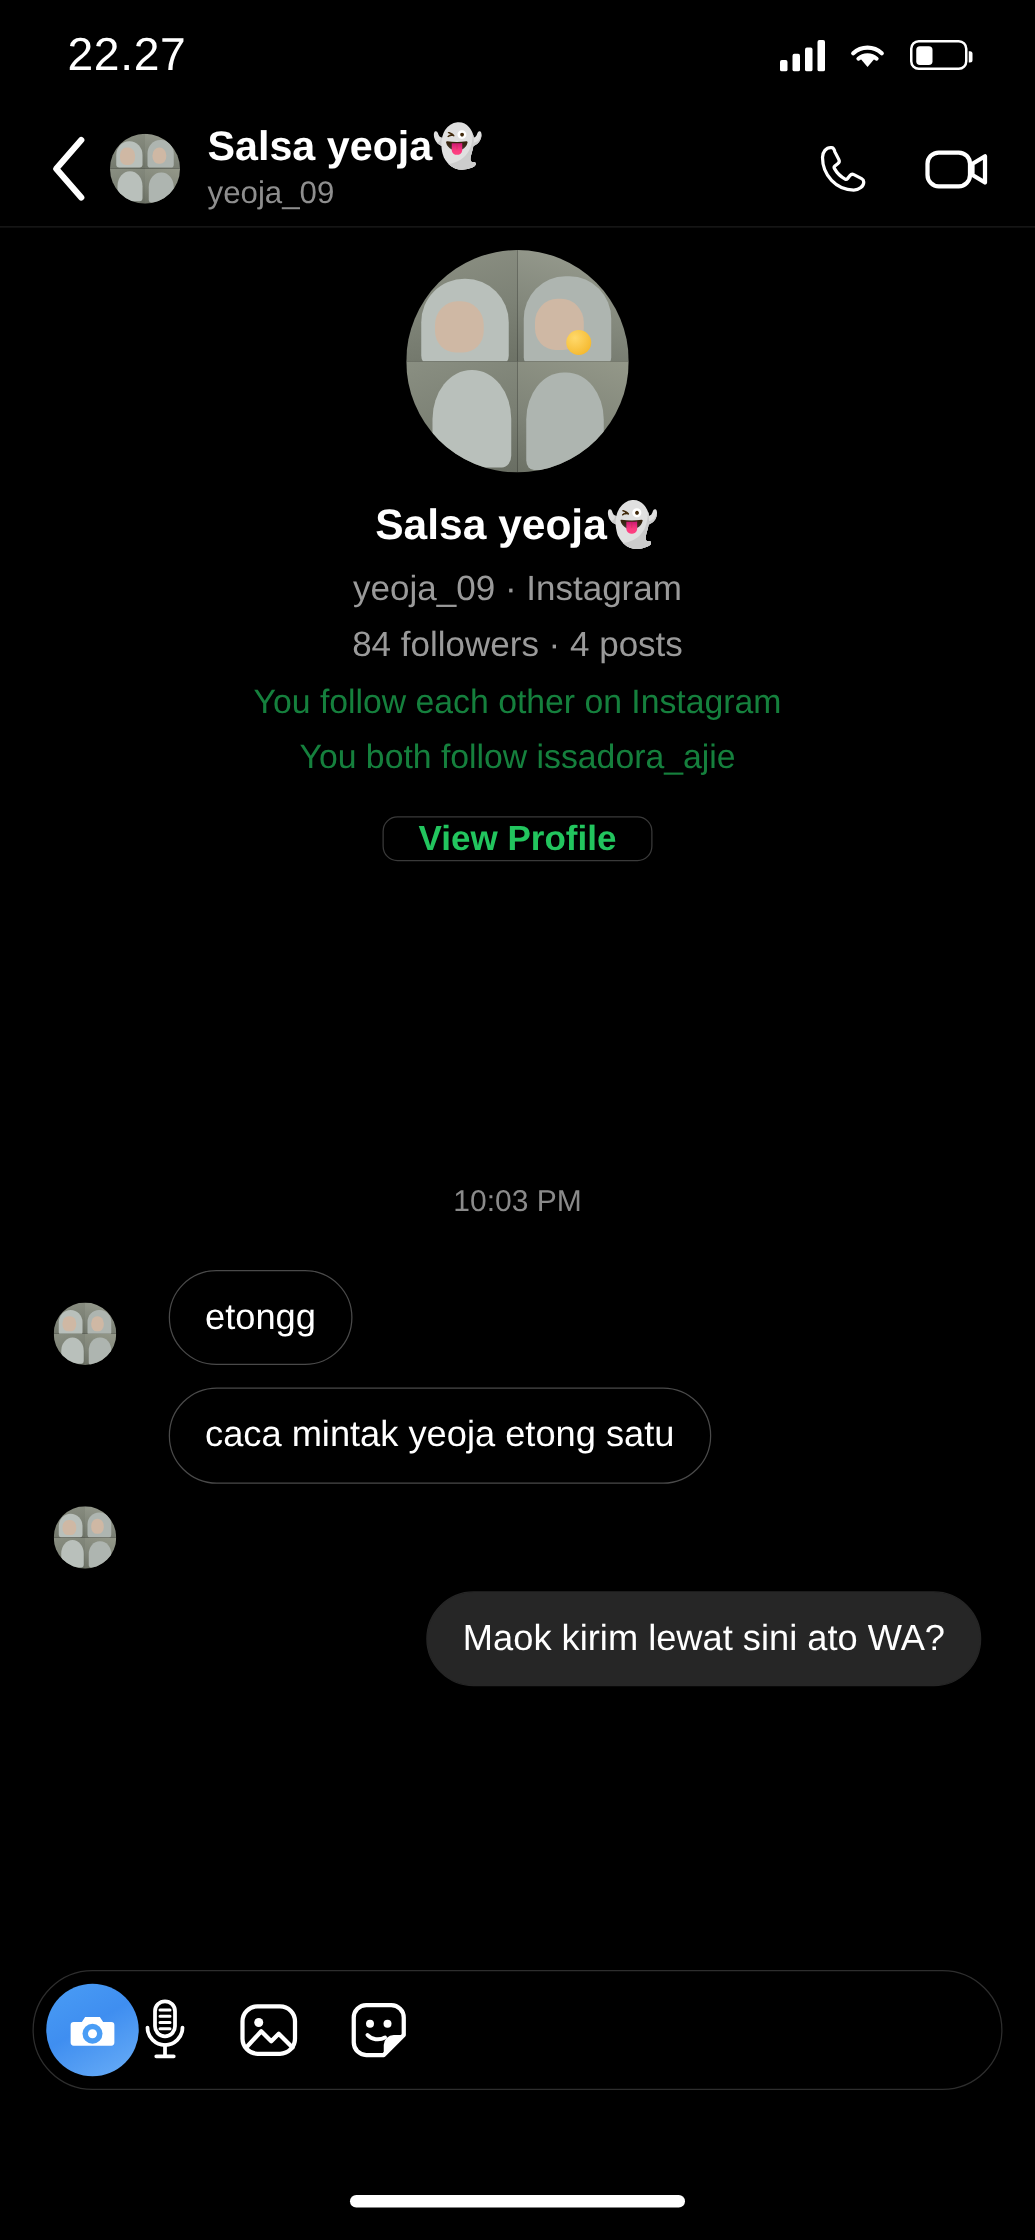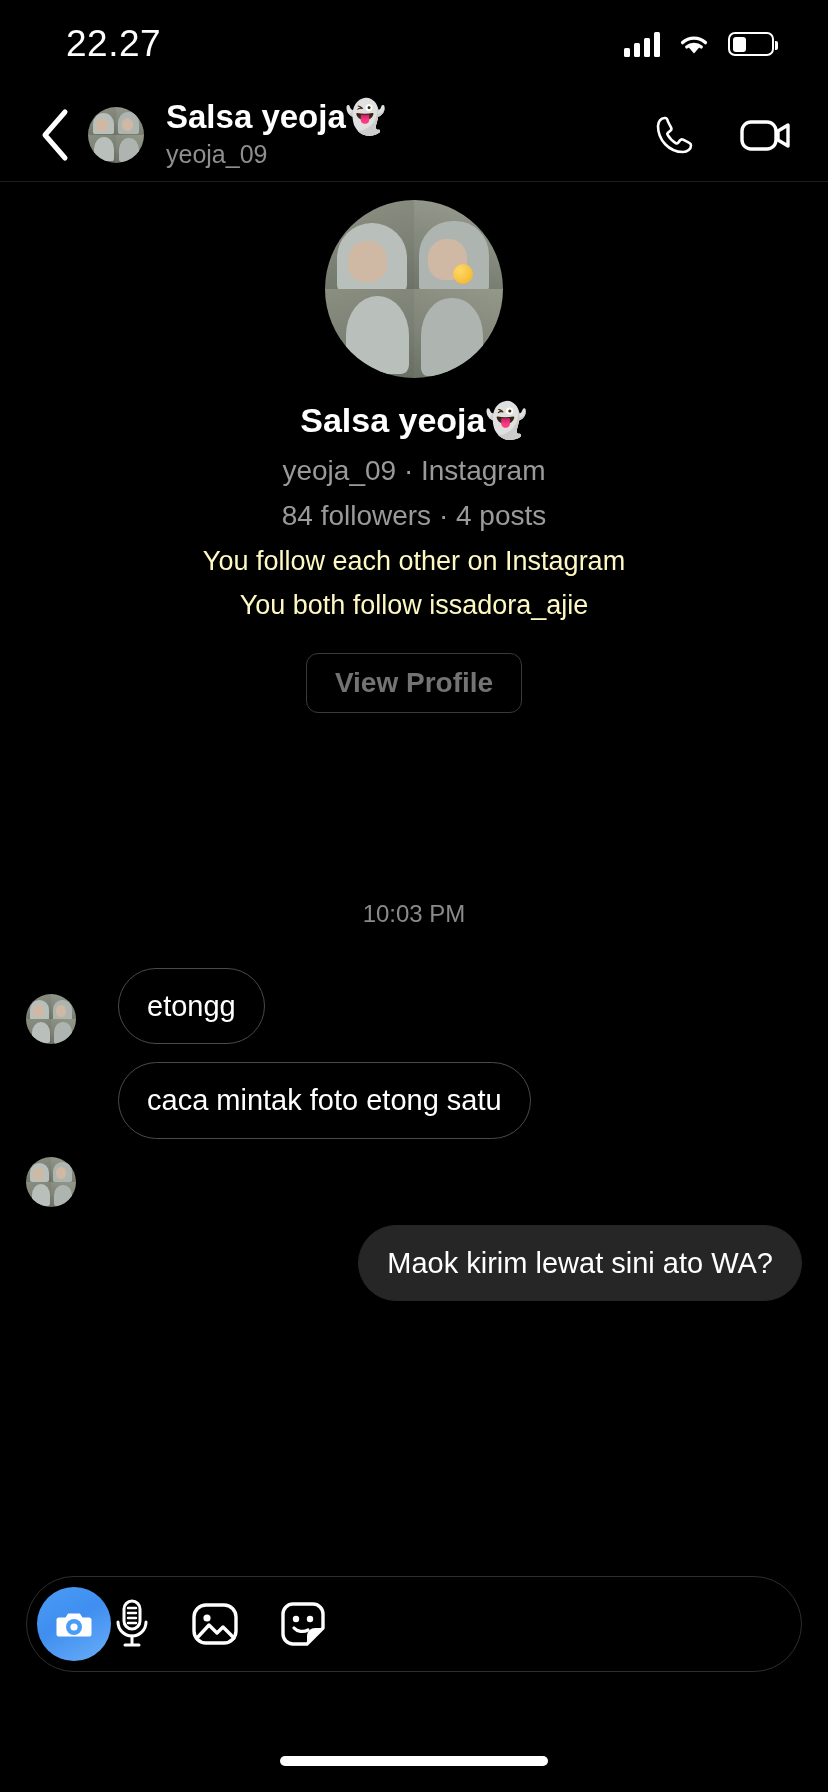--- a/index.html
+++ b/index.html
@@ -9,21 +9,21 @@
     -webkit-font-smoothing:antialiased;
   }
   .screen{ position:relative; width:828px; height:1792px; background:#000; }
 
   
   .statusbar{
     position:absolute; top:0; left:0; width:828px; height:88px;
     display:flex; align-items:center; justify-content:space-between;
     padding:0 54px 0 54px;
   }
-  .status-time{ color:#fff; font-size:37px; font-weight:500; letter-spacing:.5px;margin-left:12px; }
+  .status-time{ color:#fff; font-size:37px; font-weight:500; letter-spacing:.5px; }
   .status-right{ display:flex; align-items:center; gap:17px; }
   .signal{ display:flex; align-items:flex-end; gap:4px; height:26px; }
   .signal i{ display:block; width:6px; background:#fff; border-radius:1.5px; }
   .signal i:nth-child(1){ height:9px; }
   .signal i:nth-child(2){ height:14px; }
   .signal i:nth-child(3){ height:19px; }
   .signal i:nth-child(4){ height:25px; }
   .battery{ position:relative; width:46px; height:24px; border:2.5px solid #fff;
             border-radius:7px; display:flex; align-items:center; padding:2.5px; }
   .battery::after{ content:""; position:absolute; right:-6px; top:7px; width:3px;
@@ -61,28 +61,28 @@
   .cq3{ background:linear-gradient(160deg,#8a8f82 0%,#797e72 60%,#686d62 100%); }
   .cq4{ background:linear-gradient(200deg,#949889 0%,#7f8478 60%,#6c7165 100%); }
   .face{ position:absolute; border-radius:46% 46% 42% 42%; background:#cfb8a4; }
   .hood{ position:absolute; border-radius:50% 50% 12% 12%; background:#b9c0bb; }
   .hood2{ position:absolute; border-radius:48% 48% 10% 10%; background:#aeb5b0; }
   .emoji-dot{ position:absolute; width:20px; height:20px; border-radius:50%;
               background:radial-gradient(circle at 35% 32%, #ffd96b, #f2b01e); }
   .p-name{ color:#fff; font-size:34px; font-weight:700; margin-top:22px; line-height:1.2; }
   .p-sub{ color:#9a9a9a; font-size:28px; margin-top:12px; line-height:1.3; }
   .p-sub2{ color:#9a9a9a; font-size:28px; margin-top:9px; line-height:1.3; }
-  .p-line{ color:#fef9c3; font-size:27px; margin-top:9px; line-height:1.3; }
+  .p-line{ color:#15803d; font-size:27px; margin-top:9px; line-height:1.3; }
   .view-profile{
     margin-top:30px; border:1.5px solid #3a3a3a; border-radius:12px;
-    padding:13px 28px; color:#737373; font-size:28px; font-weight:700; background:transparent;
-  }
-
-  
-  .thread{ position:absolute; top:900px; left:0; width:828px; padding:0 26px; }
+    padding:1px 28px; color:#22c55e; font-size:28px; font-weight:700; background:transparent;
+  }
+
+  
+  .thread{ position:absolute; top:948px; left:0; width:828px; padding:0 43px; }
   .day-time{ text-align:center; color:#8a8a8a; font-size:24px; margin-bottom:40px; }
 
   .row{ display:flex; align-items:flex-end; margin-bottom:18px; }
   .row.in{ justify-content:flex-start;gap:20px; }
   .row.out{ justify-content:flex-end; }
 
   .msg-avatar{
     width:50px; height:50px; border-radius:50%; flex:none; margin-right:22px;
     overflow:hidden; position:relative;
   }
@@ -233,21 +233,21 @@
               </div>
               <div class="cq cq4">
                 <div class="hood2" style="left:10%;top:12%;width:72%;height:86%"></div>
               </div>
             </div>
           </div>
           <div class="bubble in">etongg</div>
         </div>
         <div class="row in">
           <div class="msg-avatar spacer"></div>
-          <div class="bubble in">caca mintak foto etong satu</div>
+          <div class="bubble in">caca mintak yeoja etong satu</div>
         </div>
         <div class="row in">
           <div class="msg-avatar">
             <div class="collage">
               <div class="cq cq1">
                 <div class="hood" style="left:16%;top:24%;width:76%;height:78%"></div>
                 <div class="face" style="left:28%;top:44%;width:42%;height:48%"></div>
               </div>
               <div class="cq cq2">
                 <div class="hood2" style="left:8%;top:22%;width:76%;height:80%"></div>

